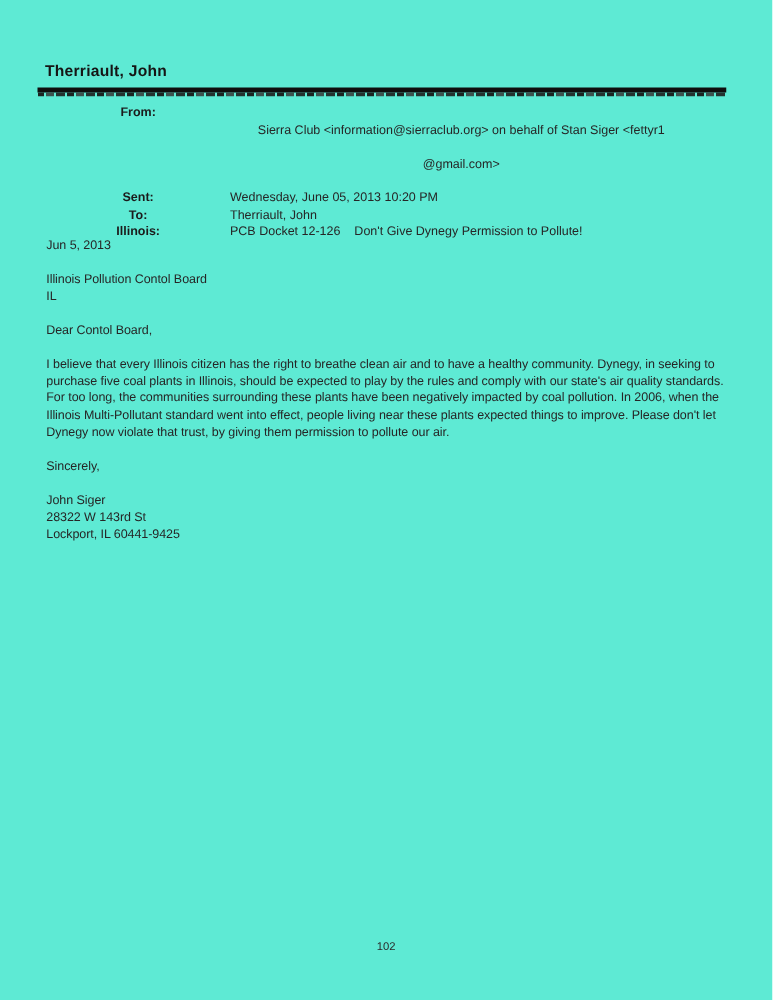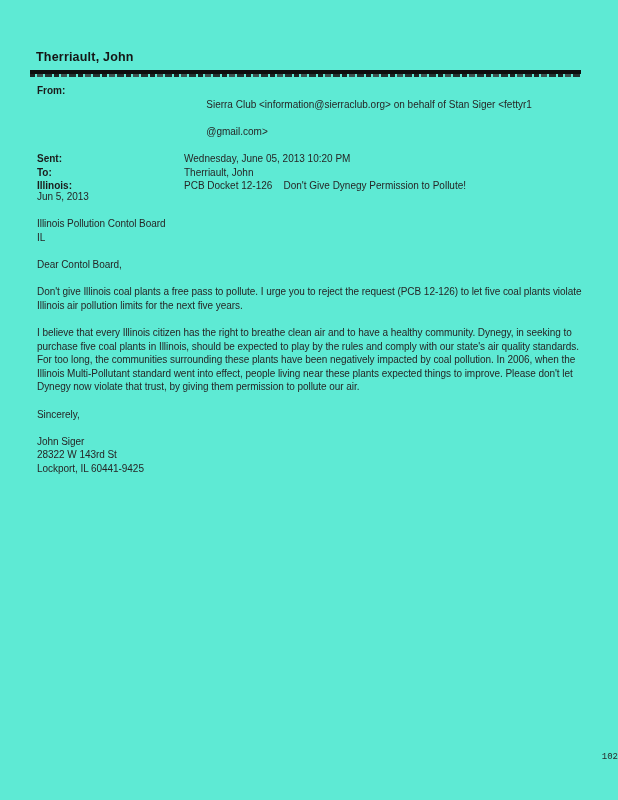--- a/index.html
+++ b/index.html
@@ -45,20 +45,21 @@
       rgba(55,55,55,0.85) 7px 13px, rgba(55,55,55,0) 13px 15px,
       rgba(30,30,30,0.9) 15px 22px, rgba(30,30,30,0) 22px 24px);
   }
   .fields {
     position: absolute;
     left: 37px;
     top: 84px;
     width: 548px;
     font-size: 10px;
     line-height: 13.6px;
+    text-align: center;
   }
   .field-row { display: flex; }
   .field-label {
     width: 147px;
     flex-shrink: 0;
     font-weight: bold;
     color: #1b1b1b;
   }
   .field-value {
     white-space: pre-wrap;
@@ -74,24 +75,23 @@
     color: #262626;
     letter-spacing: -0.05px;
   }
   .letter .block { margin: 0 0 13.6px 0; }
   .letter p.block { margin-top: 0; }
   .page-num {
     position: absolute;
     left: 0;
     right: 0;
     top: 752px;
-    text-align: right;
+    text-align: center;
     font-size: 9px;
     color: #2a2a2a;
-    font-family: Liberation Mono, monospace;
   }
 </style>
 </head>
 <body>
 
 <div class="page">
 
   <div class="doc-title">Therriault, John</div>
 
   <div class="header-rule">
@@ -124,21 +124,20 @@
   <div class="letter">
     <div class="block">Jun 5, 2013</div>
 
     <div class="block">
       <div>Illinois Pollution Contol Board</div>
       <div>IL</div>
     </div>
 
     <div class="block">Dear Contol Board,</div>
 
-    <p class="block">Don't give Illinois coal plants a free pass to pollute. I urge you to reject the request (PCB 12-126) to let five coal plants violate Illinois air pollution limits for the next five years.</p>
 
     <p class="block">I believe that every Illinois citizen has the right to breathe clean air and to have a healthy community. Dynegy, in seeking to purchase five coal plants in Illinois, should be expected to play by the rules and comply with our state's air quality standards. For too long, the communities surrounding these plants have been negatively impacted by coal pollution. In 2006, when the Illinois Multi-Pollutant standard went into effect, people living near these plants expected things to improve. Please don't let Dynegy now violate that trust, by giving them permission to pollute our air.</p>
 
     <div class="block">Sincerely,</div>
 
     <div>
       <div>John Siger</div>
       <div>28322 W 143rd St</div>
       <div>Lockport, IL 60441-9425</div>
     </div>

